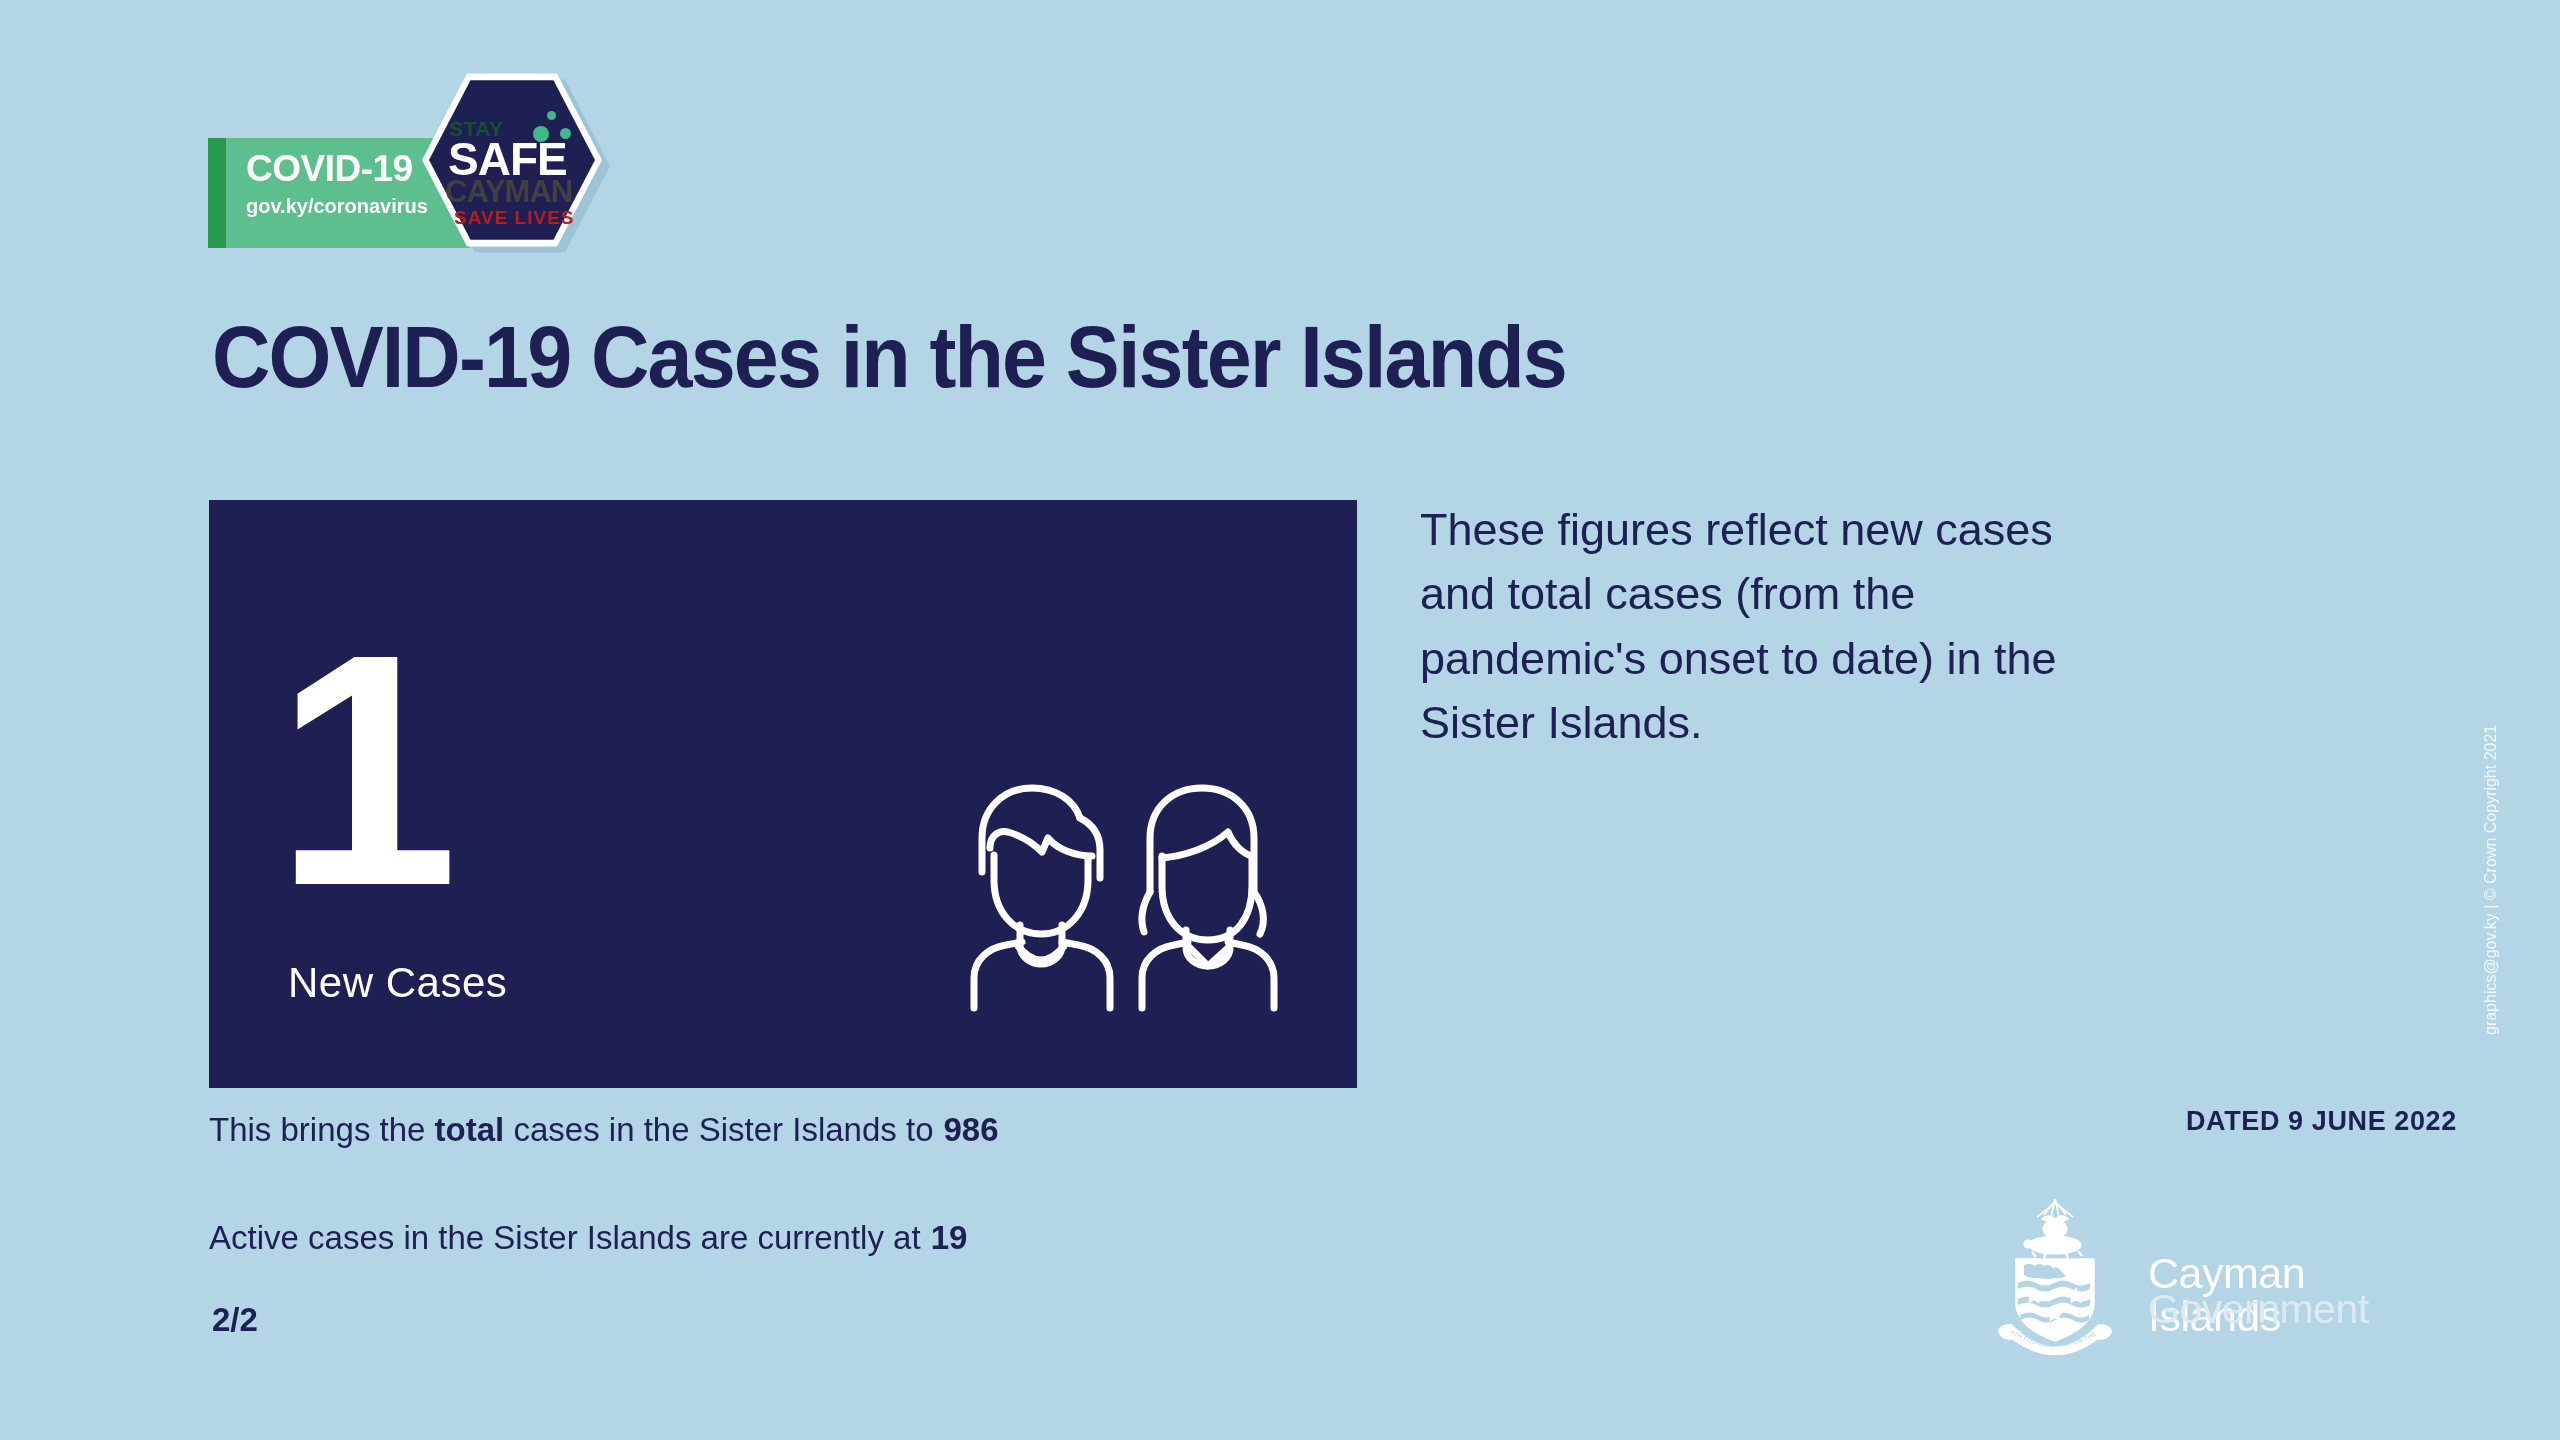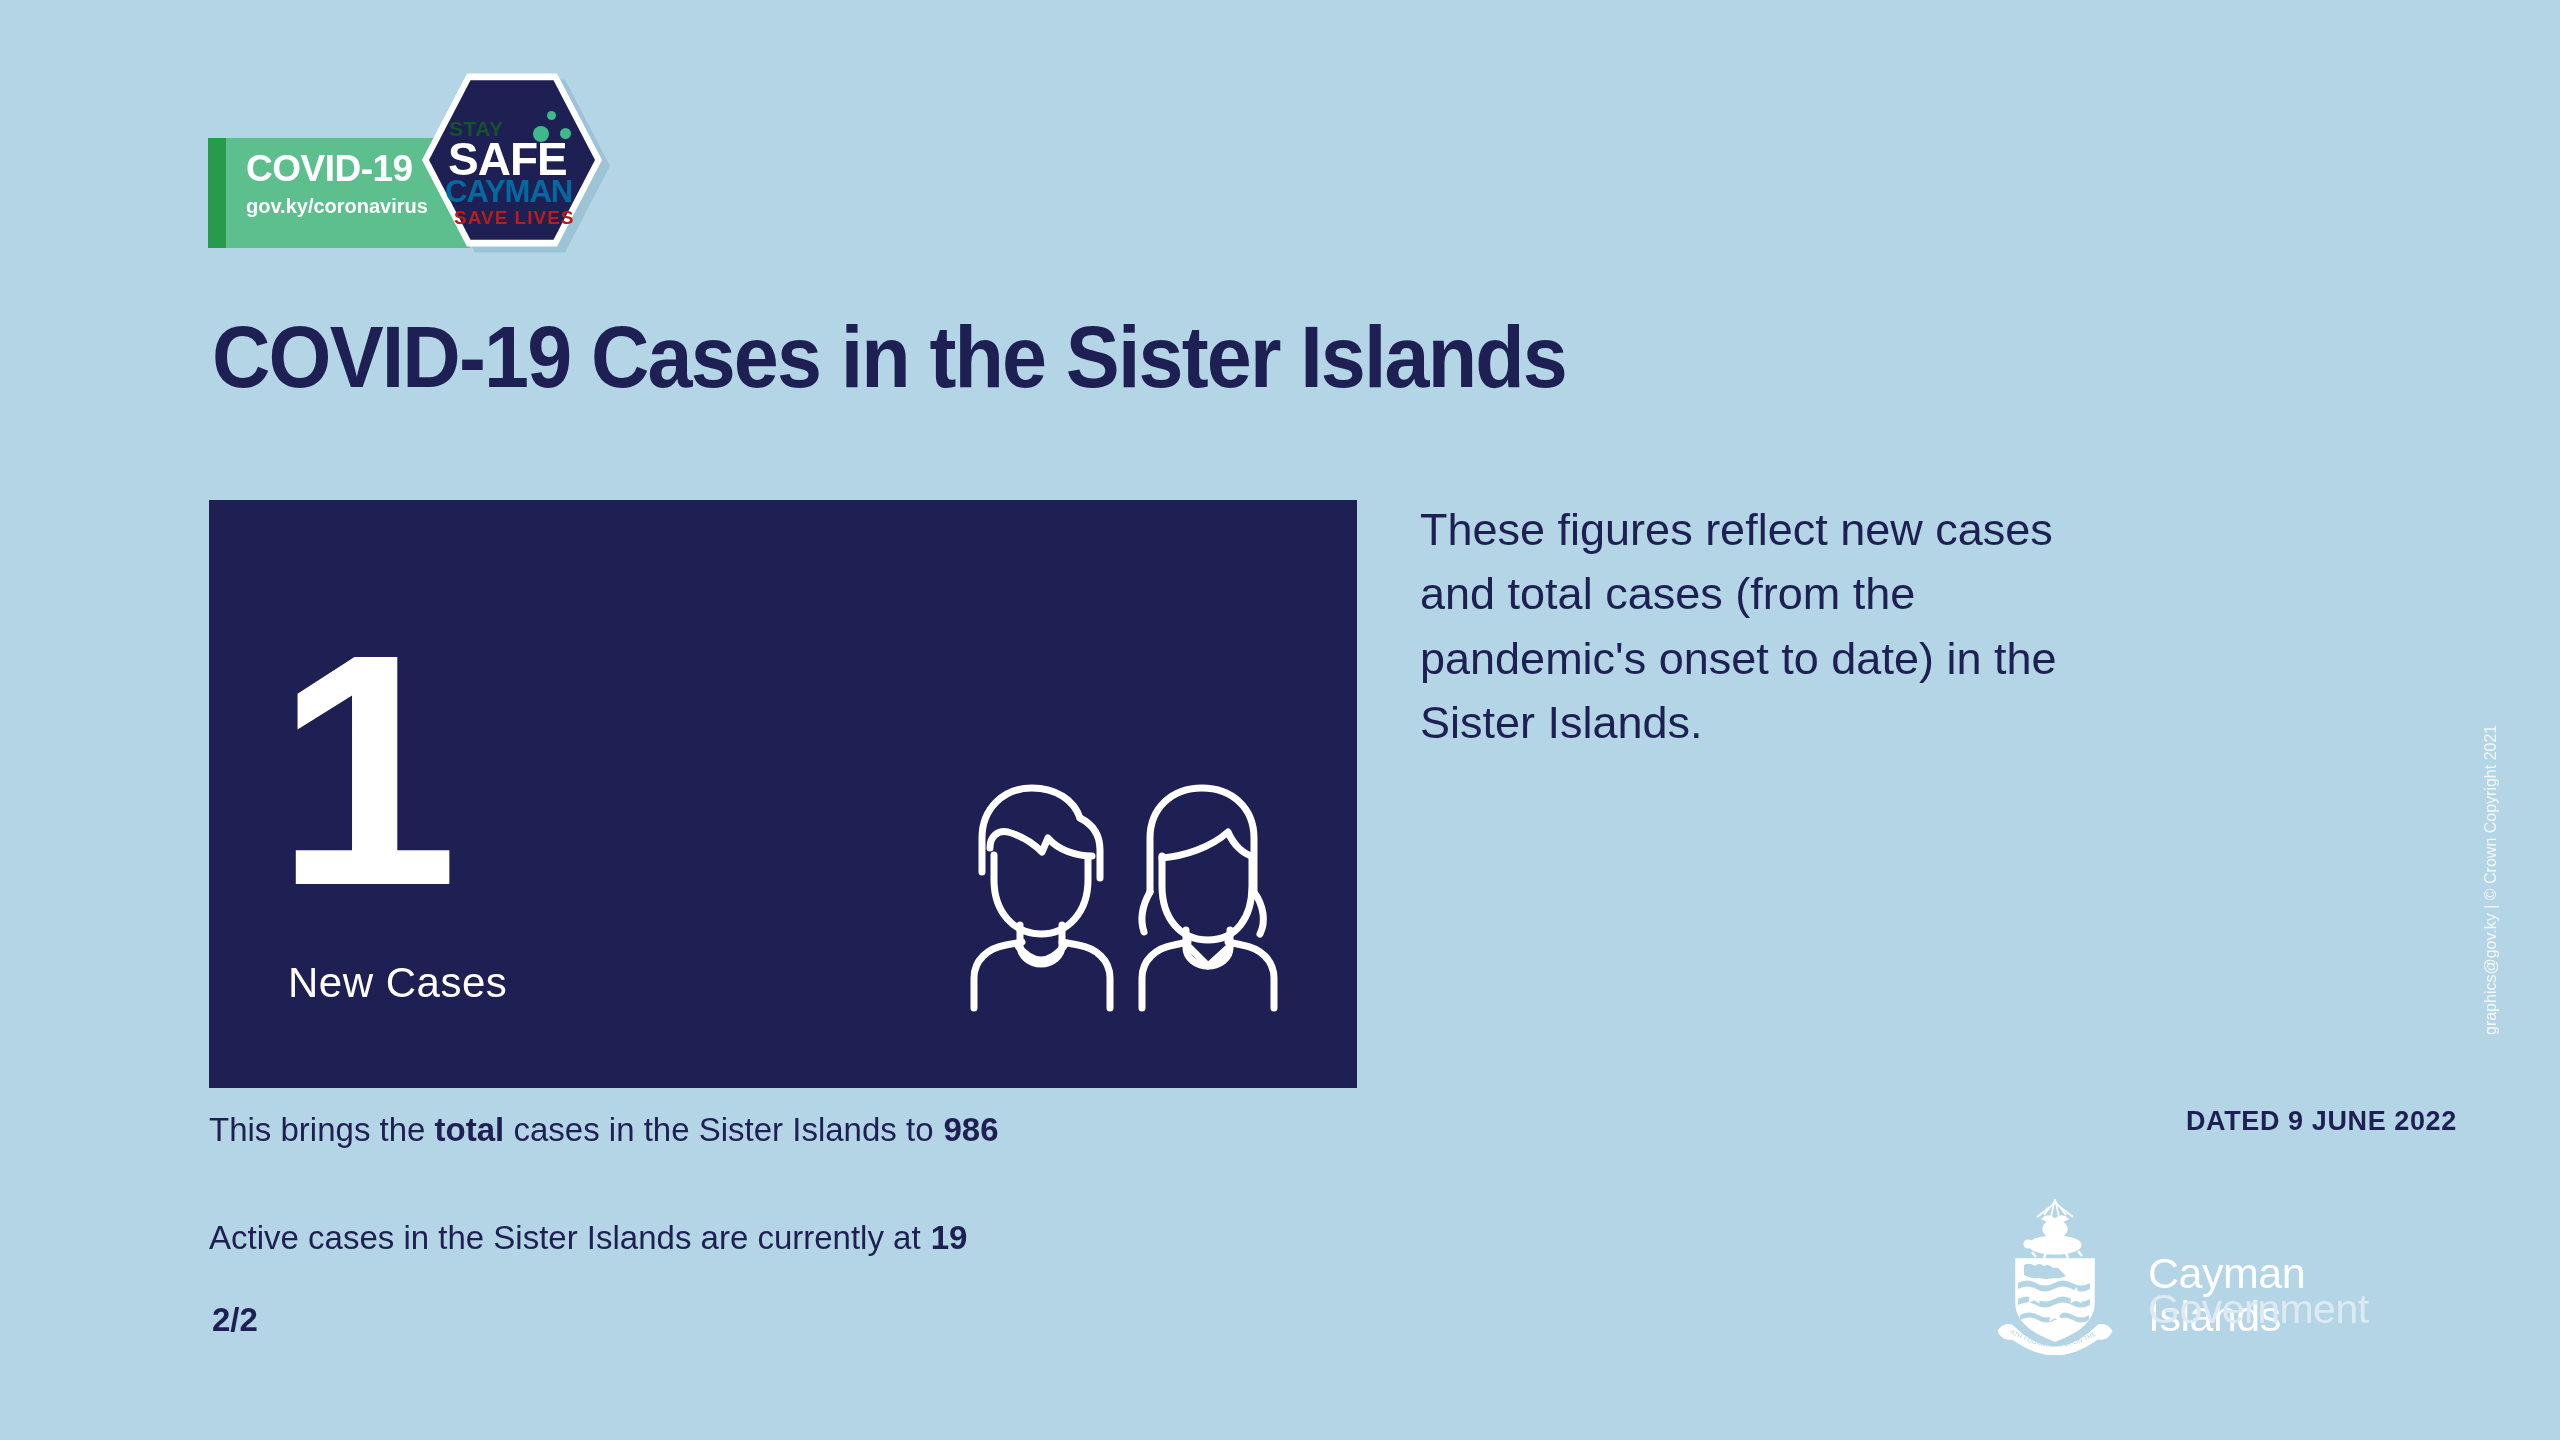--- a/index.html
+++ b/index.html
@@ -77,21 +77,21 @@
     font-family:"Liberation Sans", sans-serif;
   }
   .hex-safe {
     position:absolute; left:28px; top:68px;
     color:#ffffff; font-size:46px; font-weight:bold;
     letter-spacing:-1px; line-height:1;
     font-family:"Liberation Sans", sans-serif;
   }
   .hex-cayman {
     position:absolute; left:25px; top:108px;
-    color:#0369a1; font-size:31px; font-weight:bold;
+    color:#404040; font-size:31px; font-weight:bold;
     letter-spacing:-1px; line-height:1;
     font-family:"Liberation Sans", sans-serif;
   }
   .hex-savelives {
     position:absolute; left:34px; top:140px;
     color:#b91c1c; font-size:19px; font-weight:bold;
     letter-spacing:1px; line-height:1;
     font-family:"Liberation Sans", sans-serif;
     text-align:right;
   }

